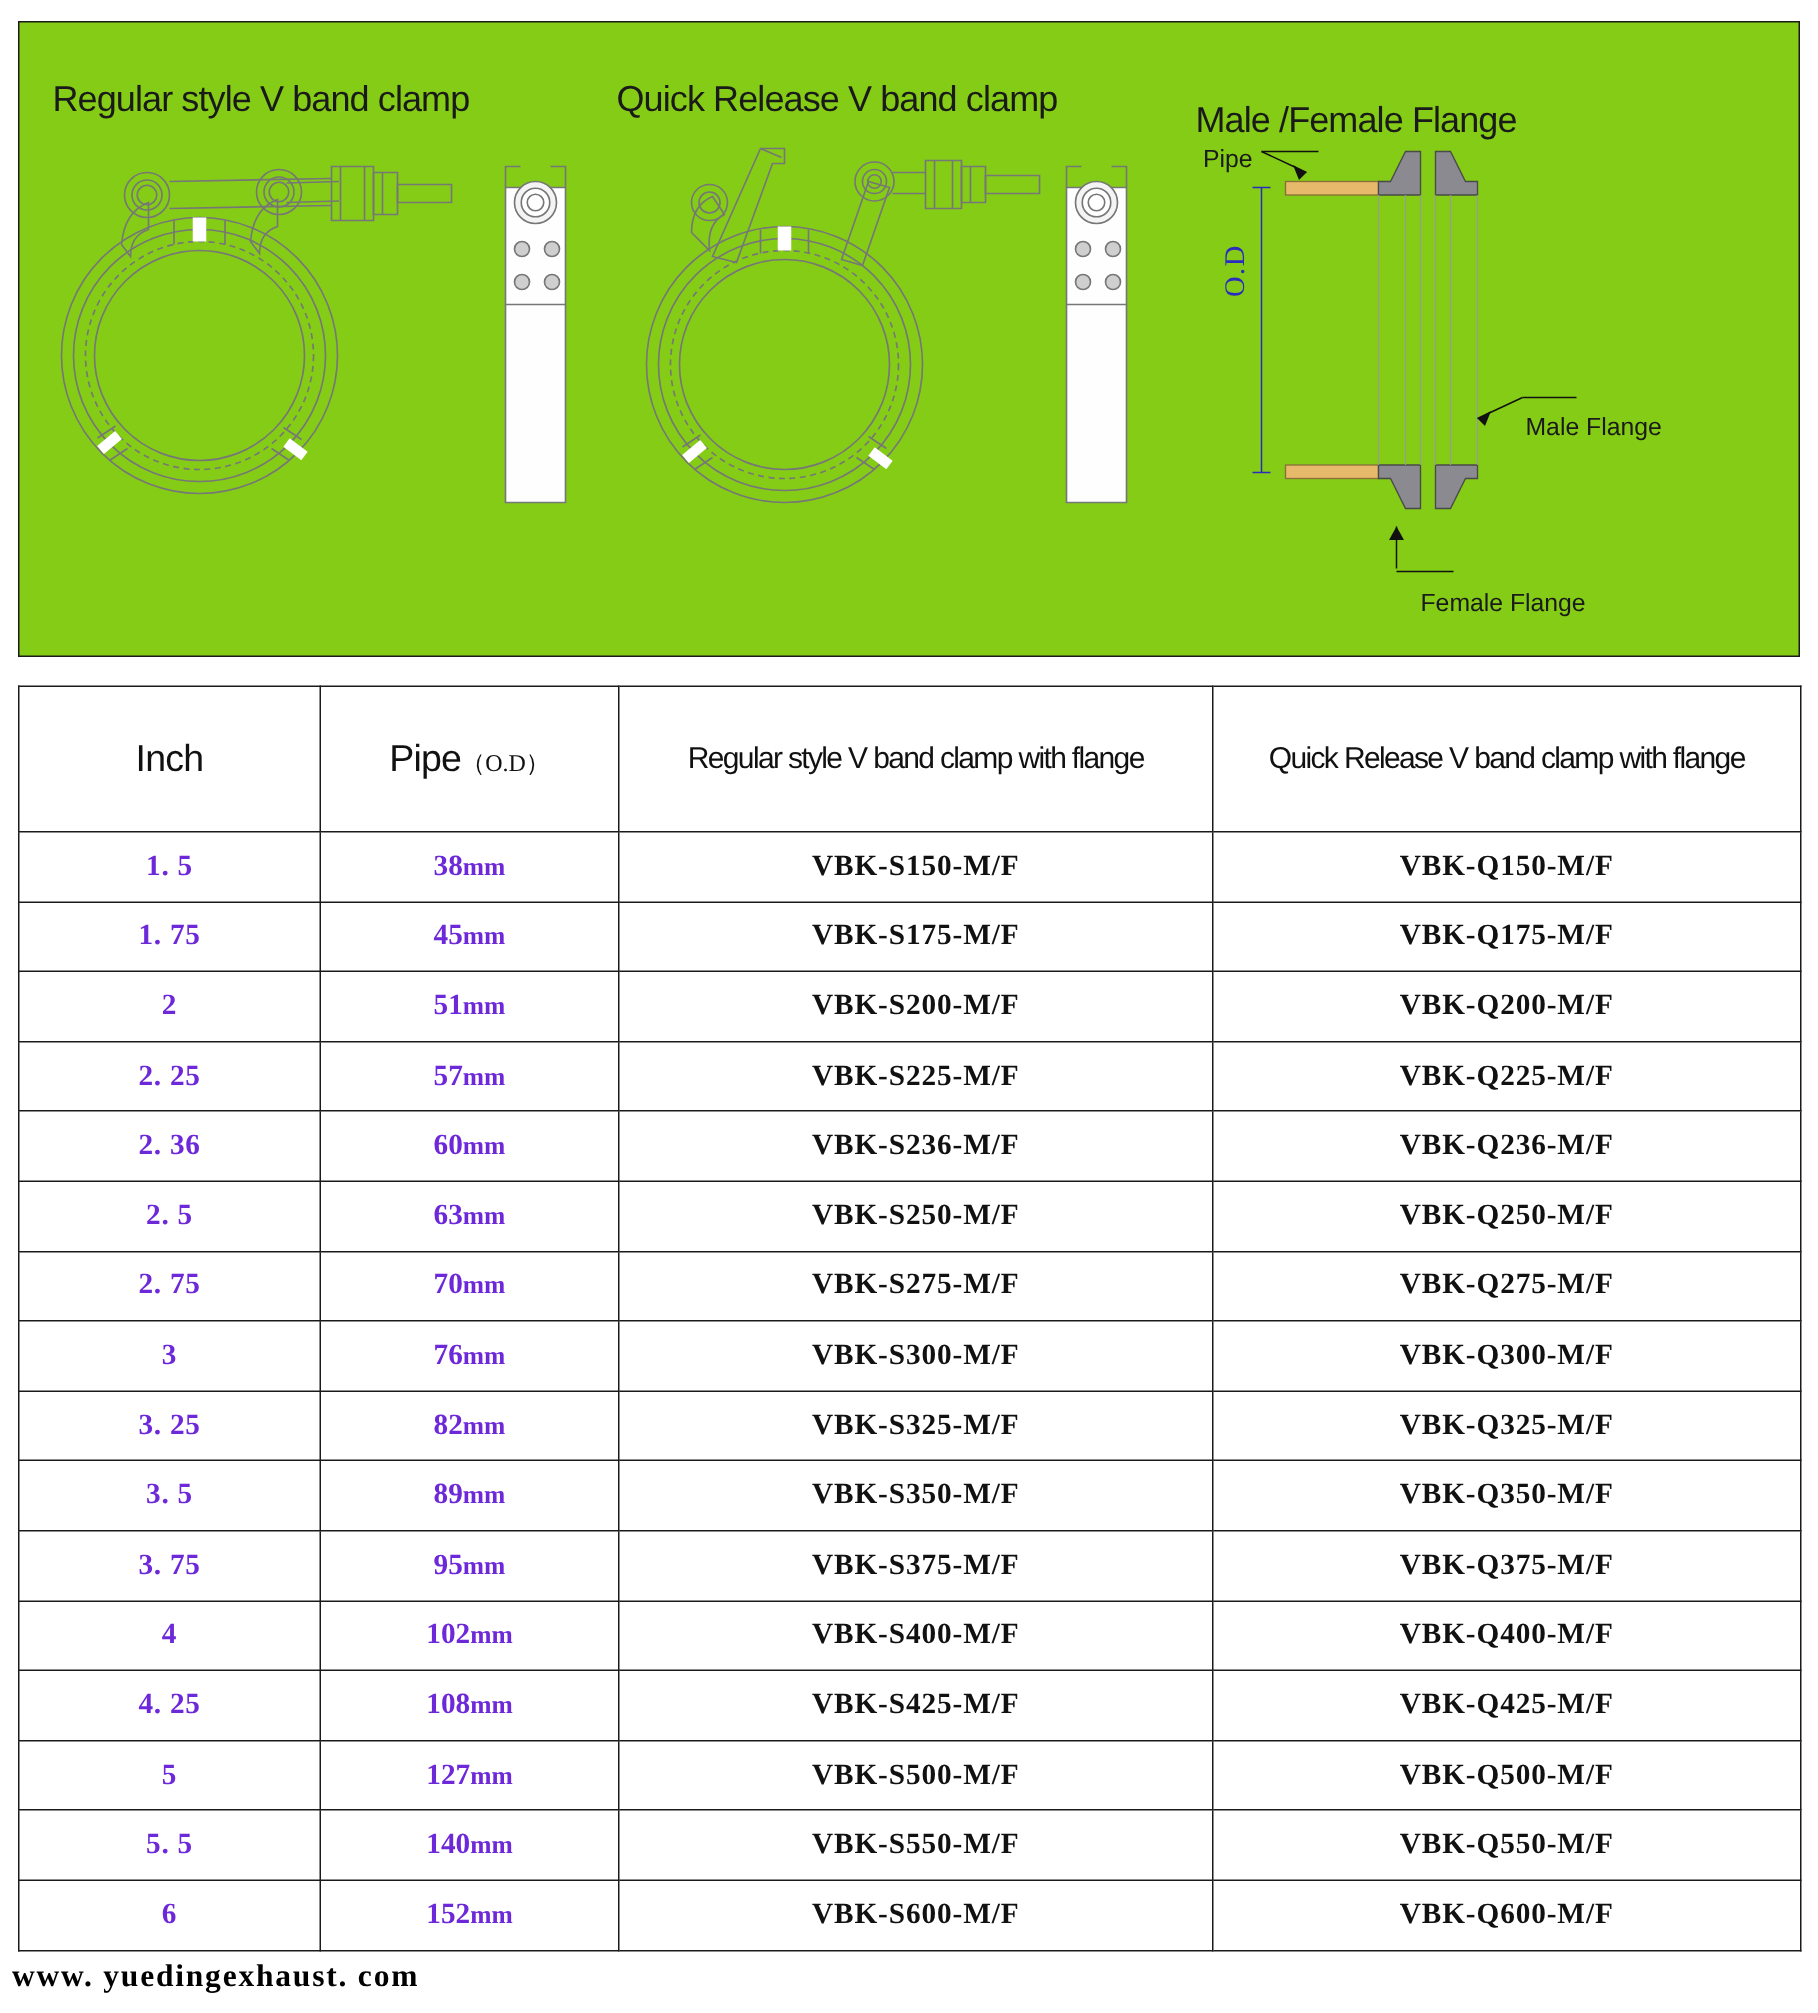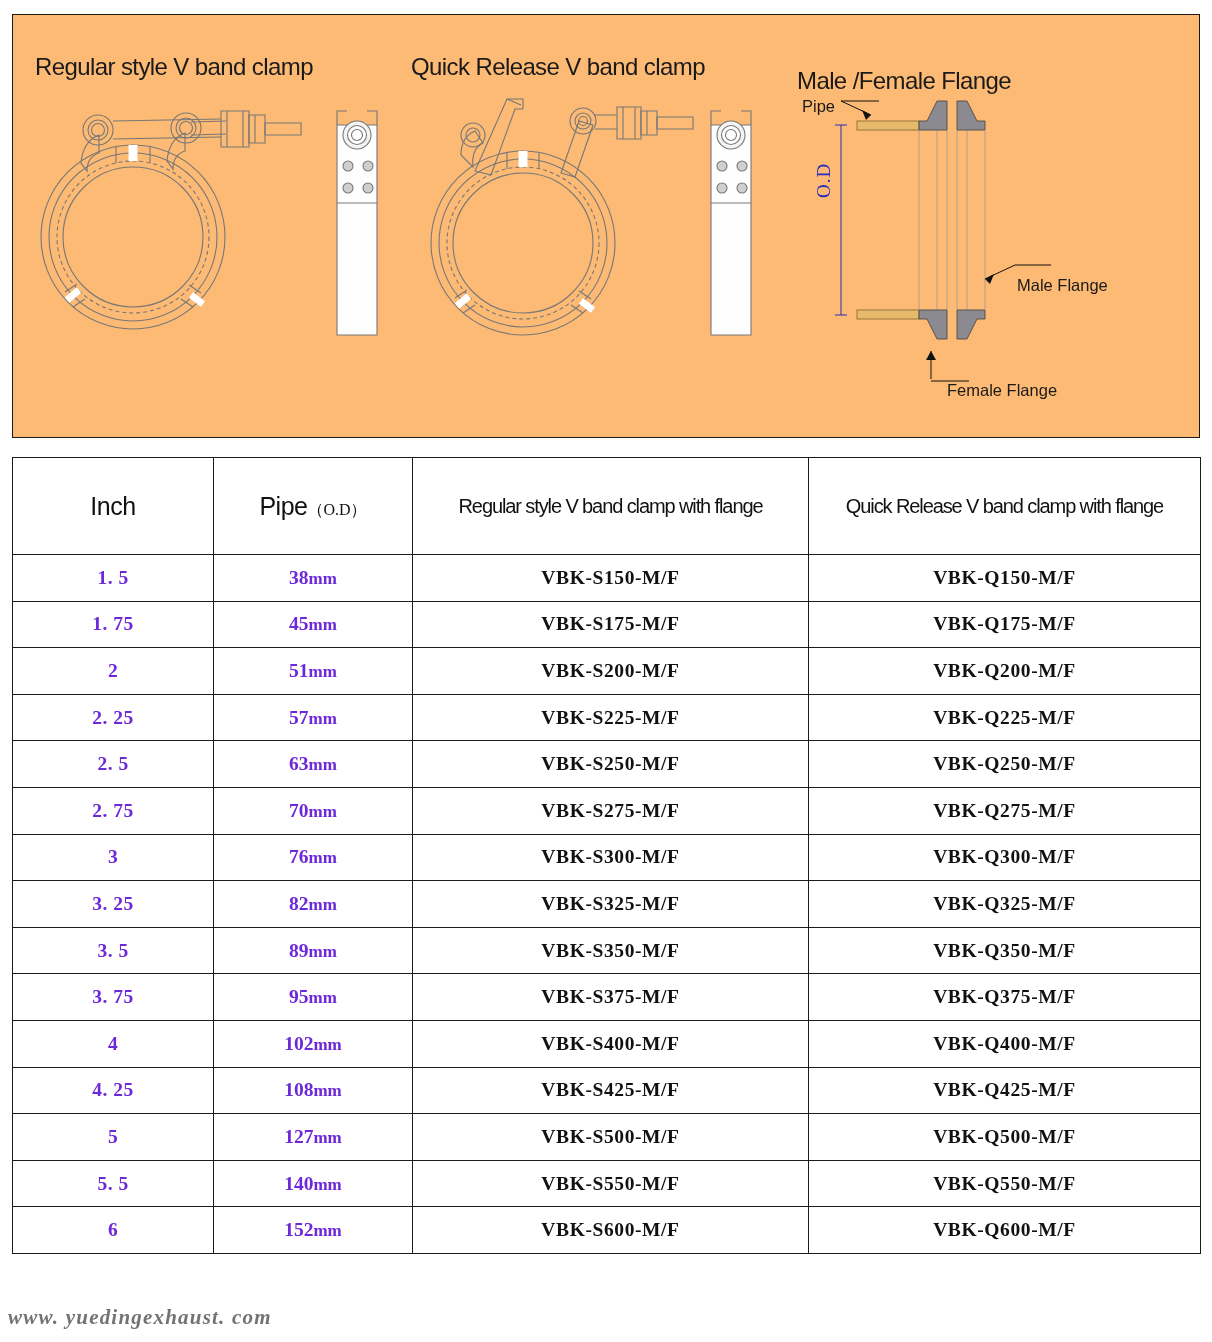--- a/index.html
+++ b/index.html
@@ -14,21 +14,21 @@
   }
 
   
   .diagram-panel {
     position: absolute;
     left: 12px;
     top: 14px;
     width: 1188px;
     height: 424px;
     border: 1.5px solid #1a1a1a;
-    background: #fdba74;
+    background: #84cc16;
   }
 
   .panel-title {
     position: absolute;
     font-family: "Liberation Sans", sans-serif;
     font-size: 24px;
     font-weight: 400;
     color: #1a1a1a;
     letter-spacing: -0.6px;
     white-space: nowrap;
@@ -42,21 +42,21 @@
   
   .flange-label {
     position: absolute;
     font-family: "Liberation Sans", sans-serif;
     font-size: 16.5px;
     color: #1a1a1a;
     white-space: nowrap;
   }
   #lbl-pipe   { left: 789px; top: 82px; }
   #lbl-male   { left: 1004px; top: 261px; }
-  #lbl-female { left: 934px; top: 366px; }
+  #lbl-female { left: 934px; top: 378px; }
 
   #lbl-od {
     position: absolute;
     left: 800px;
     top: 183px;
     font-family: "Liberation Serif", serif;
     font-size: 19px;
     color: #2b2bc0;
     transform: rotate(-90deg);
     transform-origin: left top;
@@ -141,25 +141,24 @@
   .mm-unit { font-size: 17px; }
 
   
   #watermark {
     position: absolute;
     left: 8px;
     top: 1305px;
     font-family: "Liberation Serif", serif;
     font-size: 21px;
     font-weight: 700;
-    color: #737373;
+    color: #000000;
     letter-spacing: 1.2px;
     white-space: nowrap;
     z-index: 50;
-    font-style: italic;
   }
 </style>
 </head>
 <body>
 
 <div class="diagram-panel">
 
   <div class="panel-title" id="title-regular">Regular style V band clamp</div>
   <div class="panel-title" id="title-quick">Quick Release V band clamp</div>
   <div class="panel-title" id="title-flange">Male /Female Flange</div>
@@ -361,20 +360,26 @@
         <td class="cell-pn">VBK-S200-M/F</td>
         <td class="cell-pn">VBK-Q200-M/F</td>
       </tr>
       <tr>
         <td class="cell-serif">2. 25</td>
         <td class="cell-mm"><span>57</span><span class="mm-unit">mm</span></td>
         <td class="cell-pn">VBK-S225-M/F</td>
         <td class="cell-pn">VBK-Q225-M/F</td>
       </tr>
       <tr>
+        <td class="cell-serif">2. 36</td>
+        <td class="cell-mm"><span>60</span><span class="mm-unit">mm</span></td>
+        <td class="cell-pn">VBK-S236-M/F</td>
+        <td class="cell-pn">VBK-Q236-M/F</td>
+      </tr>
+      <tr>
         <td class="cell-serif">2. 5</td>
         <td class="cell-mm"><span>63</span><span class="mm-unit">mm</span></td>
         <td class="cell-pn">VBK-S250-M/F</td>
         <td class="cell-pn">VBK-Q250-M/F</td>
       </tr>
       <tr>
         <td class="cell-serif">2. 75</td>
         <td class="cell-mm"><span>70</span><span class="mm-unit">mm</span></td>
         <td class="cell-pn">VBK-S275-M/F</td>
         <td class="cell-pn">VBK-Q275-M/F</td>

